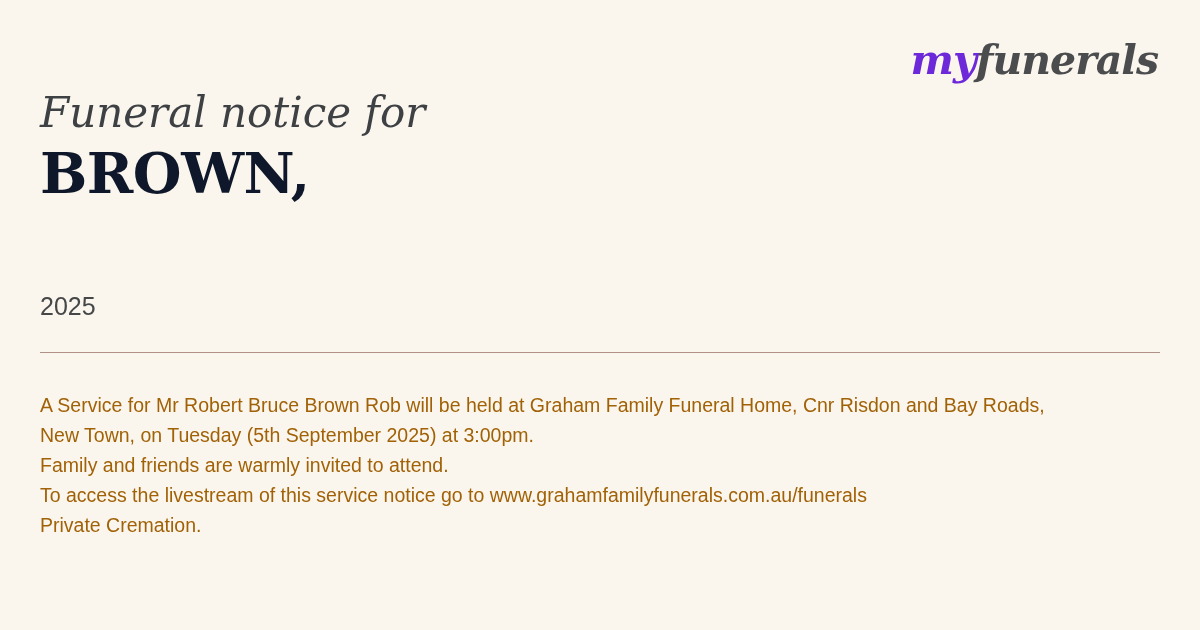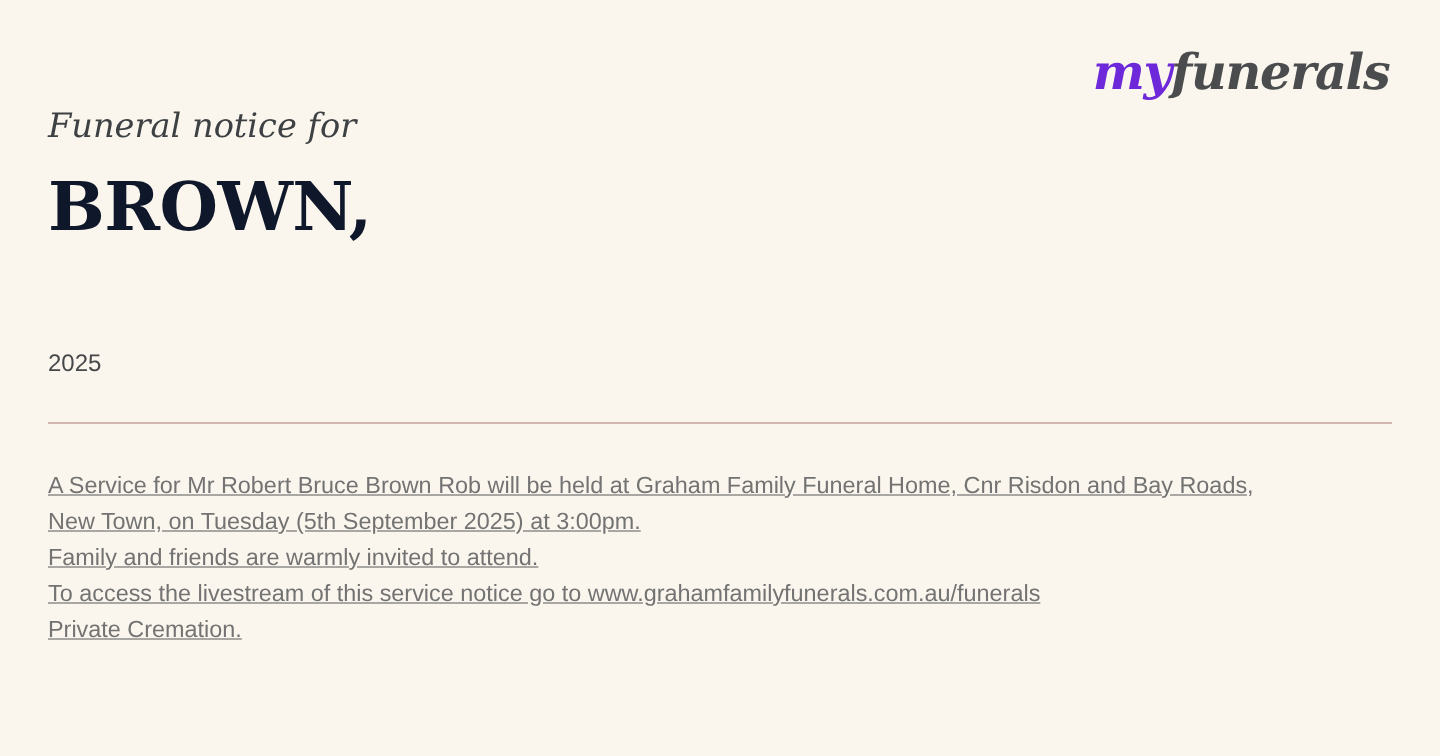--- a/index.html
+++ b/index.html
@@ -26,62 +26,61 @@
     white-space: nowrap;
   }
   .logo .logo-my { color: #6d28d9; }
   .logo .logo-tributes { color: #4a4c4e; }
   .kicker {
     position: absolute;
     left: 40px;
     top: 88px;
     font-family: "DejaVu Serif", serif;
     font-style: italic;
-    font-size: 28px;
+    font-size: 42px;
     color: #3e4144;
     white-space: nowrap;
   }
   .name-block {
     position: absolute;
     left: 40px;
     top: 138px;
     font-family: "DejaVu Serif", serif;
     font-weight: bold;
     font-size: 56px;
     line-height: 70px;
     letter-spacing: -0.5px;
     color: #0f172a;
     white-space: nowrap;
   }
   .year {
     position: absolute;
     left: 40px;
     top: 292px;
-    font-size: 20px;
+    font-size: 25px;
     color: #454749;
     white-space: nowrap;
   }
   .divider {
     position: absolute;
     left: 40px;
     top: 352px;
     width: 1120px;
     height: 1px;
     border: none;
     background: #b18e86;
   }
   .notice-body {
     position: absolute;
     left: 40px;
     top: 390px;
     width: 1130px;
     font-size: 19.5px;
     line-height: 30px;
-    color: #737373;
-    text-decoration: underline;
+    color: #a16207;
   }
   .notice-line { white-space: nowrap; }
 </style>
 </head>
 <body>
 
 <div class="page">
 
   <div class="logo">
     <span class="logo-my">my</span><span class="logo-tributes">funerals</span>

